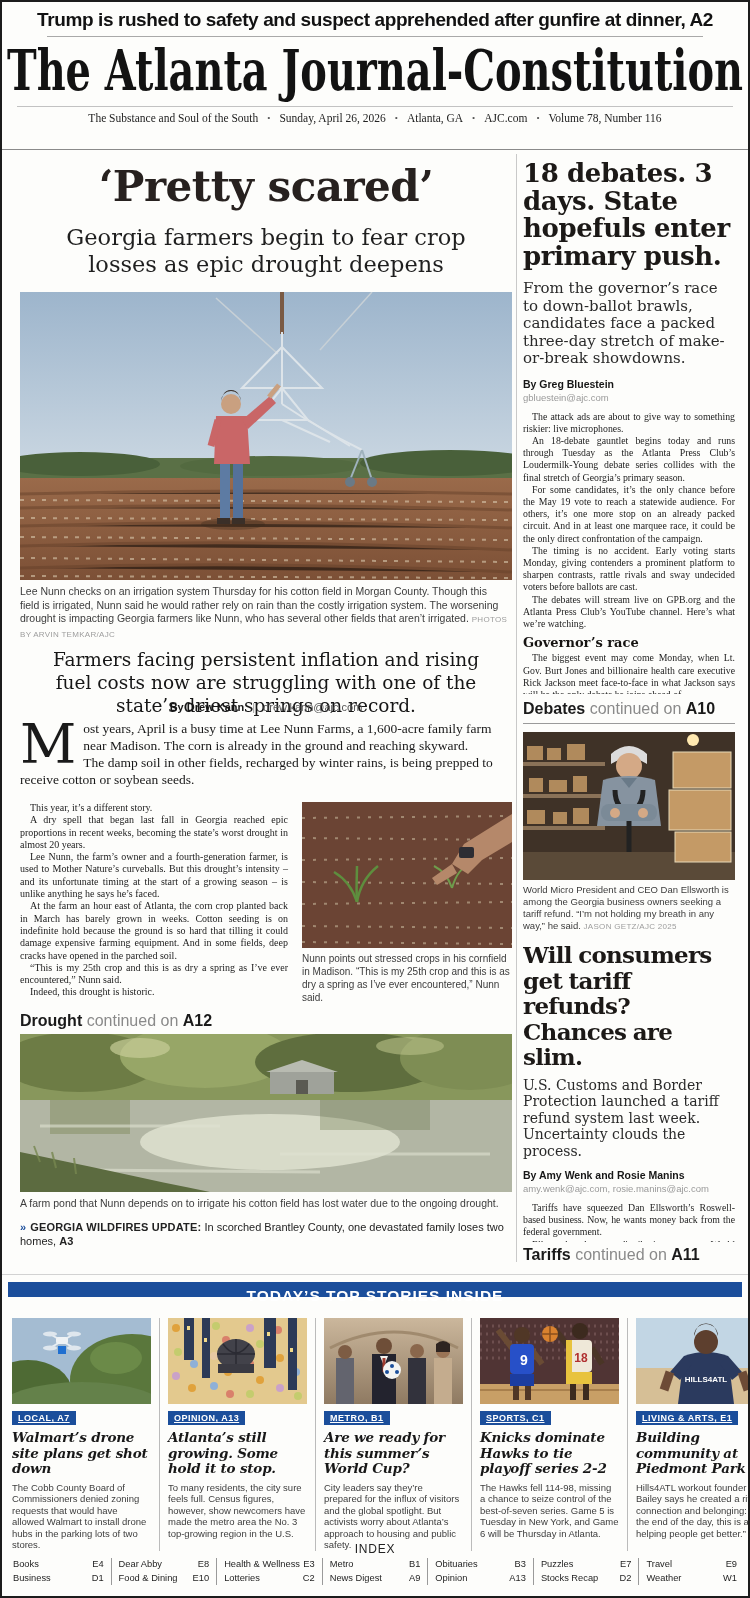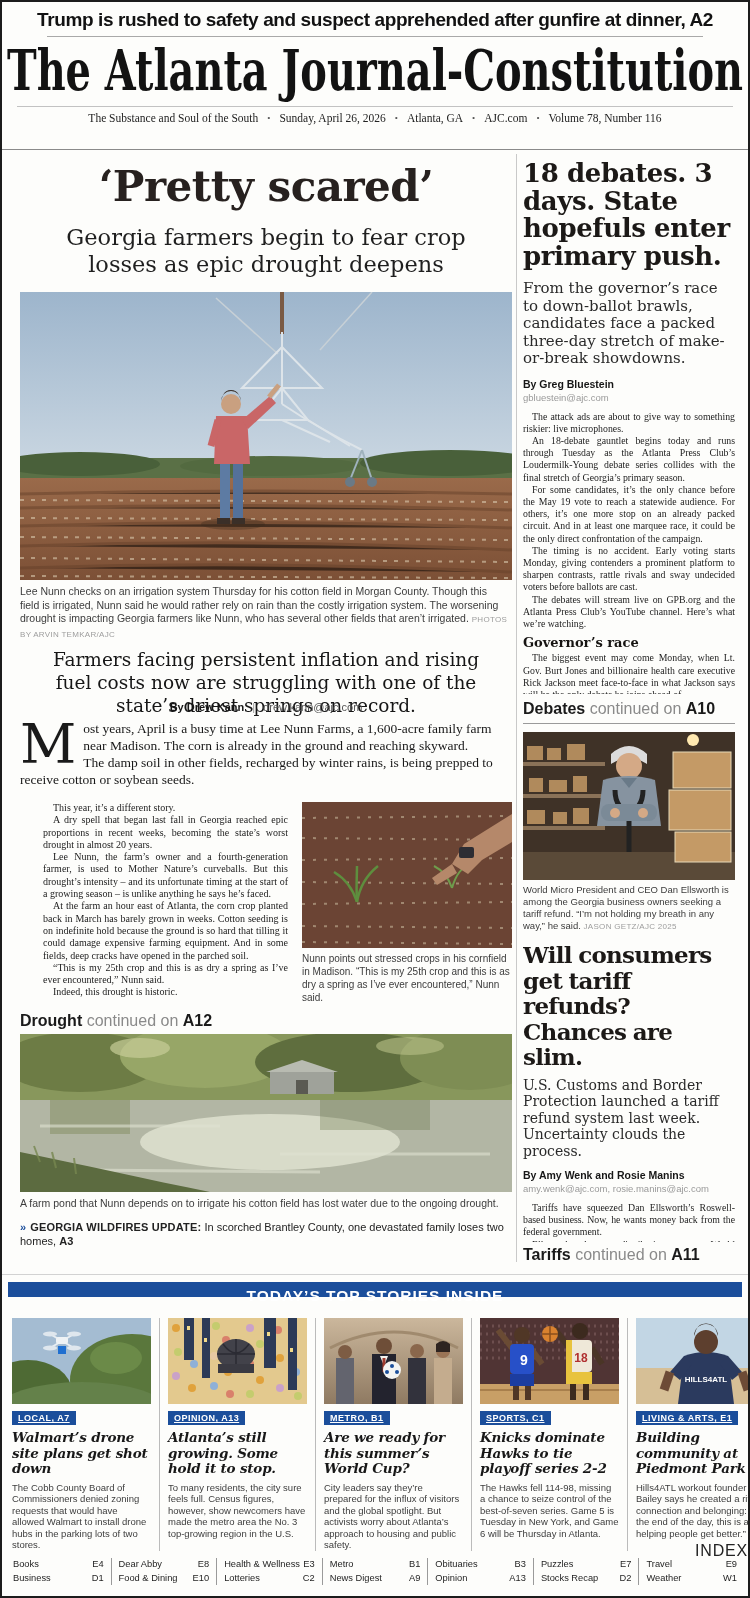--- a/index.html
+++ b/index.html
@@ -33,21 +33,21 @@
   .cdeck{top:496px;left:20px;right:20px;text-align:center;font-size:18.5px;line-height:23px;color:#161616;}
   .byline{font-size:11px;color:#161616;}
   .byline b{font-weight:bold;}
   .byline .sep{color:#999;margin:0 8px;}
   .byline .em{color:#555;}
   .mainby{top:549px;left:0;right:0;text-align:center;}
   .leadtext{top:568px;left:0;right:2px;font-size:13.5px;line-height:17px;color:#181818;}
   .dropcap{float:left;font-family:"DejaVu Serif",serif;font-size:55px;line-height:45px;
            padding:2px 7px 0 0;color:#1a1a1a;}
   .leadtext p{margin:0;}
-  .twocol{top:650px;left:0;right:0;display:flex;gap:14px;margin-left:23px;}
+  .twocol{top:650px;left:0;right:0;display:flex;gap:14px;}
   .storytext{width:268px;font-size:10px;line-height:12.3px;text-align:justify;color:#222;}
   .storytext p{margin:0;text-indent:10px;}
   .insetwrap{width:210px;}
   .insetphoto{width:210px;height:146px;}
   .insetcap{margin-top:4px;font-size:10px;line-height:13px;color:#3c3c3c;}
   .continued{font-size:16px;color:#8a8a8a;}
   .continued b{color:#1a1a1a;}
   .lcont{top:860px;left:0;}
   .pondphoto{top:882px;left:0;width:492px;height:158px;}
   .pondcap{top:1045px;left:0;right:0;}
@@ -80,21 +80,21 @@
   .teasers{top:1316px;left:10px;right:10px;display:flex;}
   .tcard{width:139px;flex:0 0 139px;}
   .tdiv{width:1px;background:#bbb;margin:0 8px;flex:0 0 1px;}
   .tphoto{width:100%;height:86px;overflow:hidden;}
   .kicker{display:inline-block;margin-top:7px;padding:2px 6px;color:#fff;font-weight:bold;
           font-size:9px;letter-spacing:0.5px;text-decoration:underline;}
   .thead{margin:5px 0 0;font-family:"DejaVu Serif",serif;font-size:13.5px;line-height:15.5px;
          font-weight:bold;letter-spacing:-0.2px;color:#181818;font-style:italic;}
   .tbody{margin-top:5px;font-size:9.5px;line-height:11.5px;color:#3d3d3d;}
   
-  .idxtitle{top:1540px;left:0;right:0;text-align:right;font-size:16px;letter-spacing:0.8px;color:#222;}
+  .idxtitle{top:1540px;left:0;right:0;text-align:center;font-size:12px;letter-spacing:0.8px;color:#222;}
   .idxrow{top:1556px;left:4px;right:4px;display:flex;}
   .idxcol{flex:1;padding:0 7px;border-left:1px solid #9a9a9a;}
   .idxcol:first-child{border-left:none;}
   .idxitem{display:flex;justify-content:space-between;font-size:9.3px;line-height:13.5px;color:#1e1e1e;}
 </style>
 </head>
 <body>
 
 <div class="page">
 

